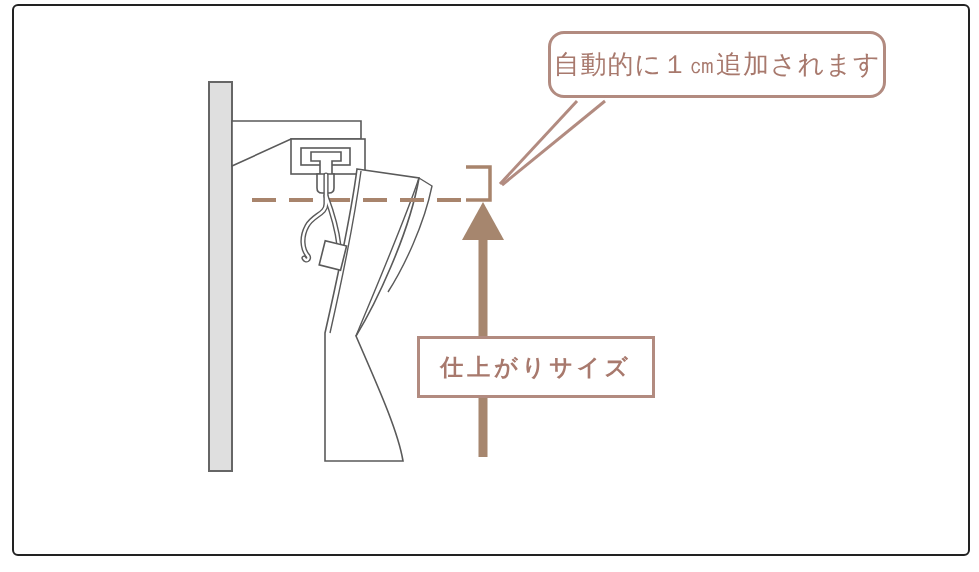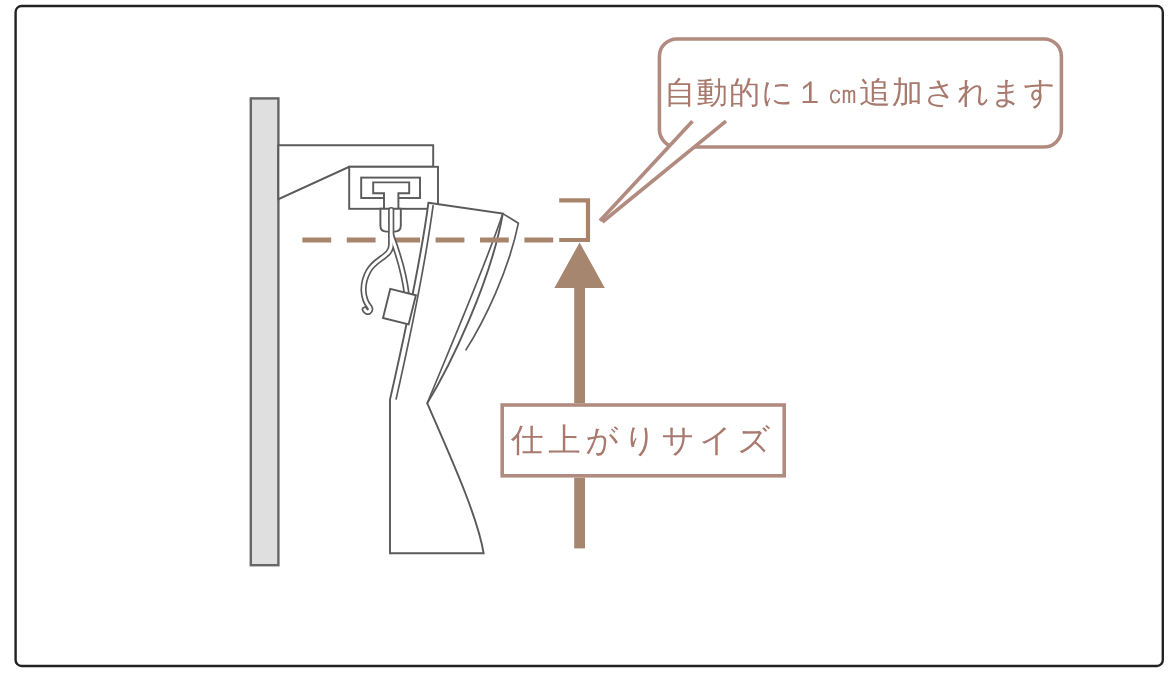--- a/index.html
+++ b/index.html
@@ -6,32 +6,32 @@
   .stage{
     position:relative;width:979px;height:572px;background:#ffffff;
     font-family:"Liberation Sans",sans-serif;overflow:hidden;
   }
   .frame{
     position:absolute;left:12px;top:4px;width:958px;height:552px;
     border:2px solid #222222;border-radius:6px;box-sizing:border-box;
   }
   .art{position:absolute;left:0;top:0;z-index:1;}
   .callout{
-    position:absolute;left:548px;top:31px;width:338px;height:93px;
+    position:absolute;left:548px;top:31px;width:338px;height:67px;
     box-sizing:border-box;border:3px solid #b28b80;border-radius:16px;
     background:#ffffff;z-index:2;
     display:flex;align-items:center;justify-content:center;
     color:#a8796d;font-size:26px;letter-spacing:1px;white-space:nowrap;
   }
   .tail-layer{position:absolute;left:0;top:0;z-index:3;pointer-events:none;}
   .size-label{
     position:absolute;left:417px;top:336px;width:238px;height:62px;
     box-sizing:border-box;border:3px solid #b28b80;background:#ffffff;z-index:2;
     display:flex;align-items:center;justify-content:center;
-    color:#a8796d;font-size:27px;letter-spacing:4px;white-space:nowrap;
+    color:#a8796d;font-size:23px;letter-spacing:4px;white-space:nowrap;font-weight:bold;
   }
 </style>
 </head>
 <body>
 
 <div class="stage">
 
   <div class="frame"></div>
 
   <svg class="art" width="979" height="572" viewBox="0 0 979 572">

